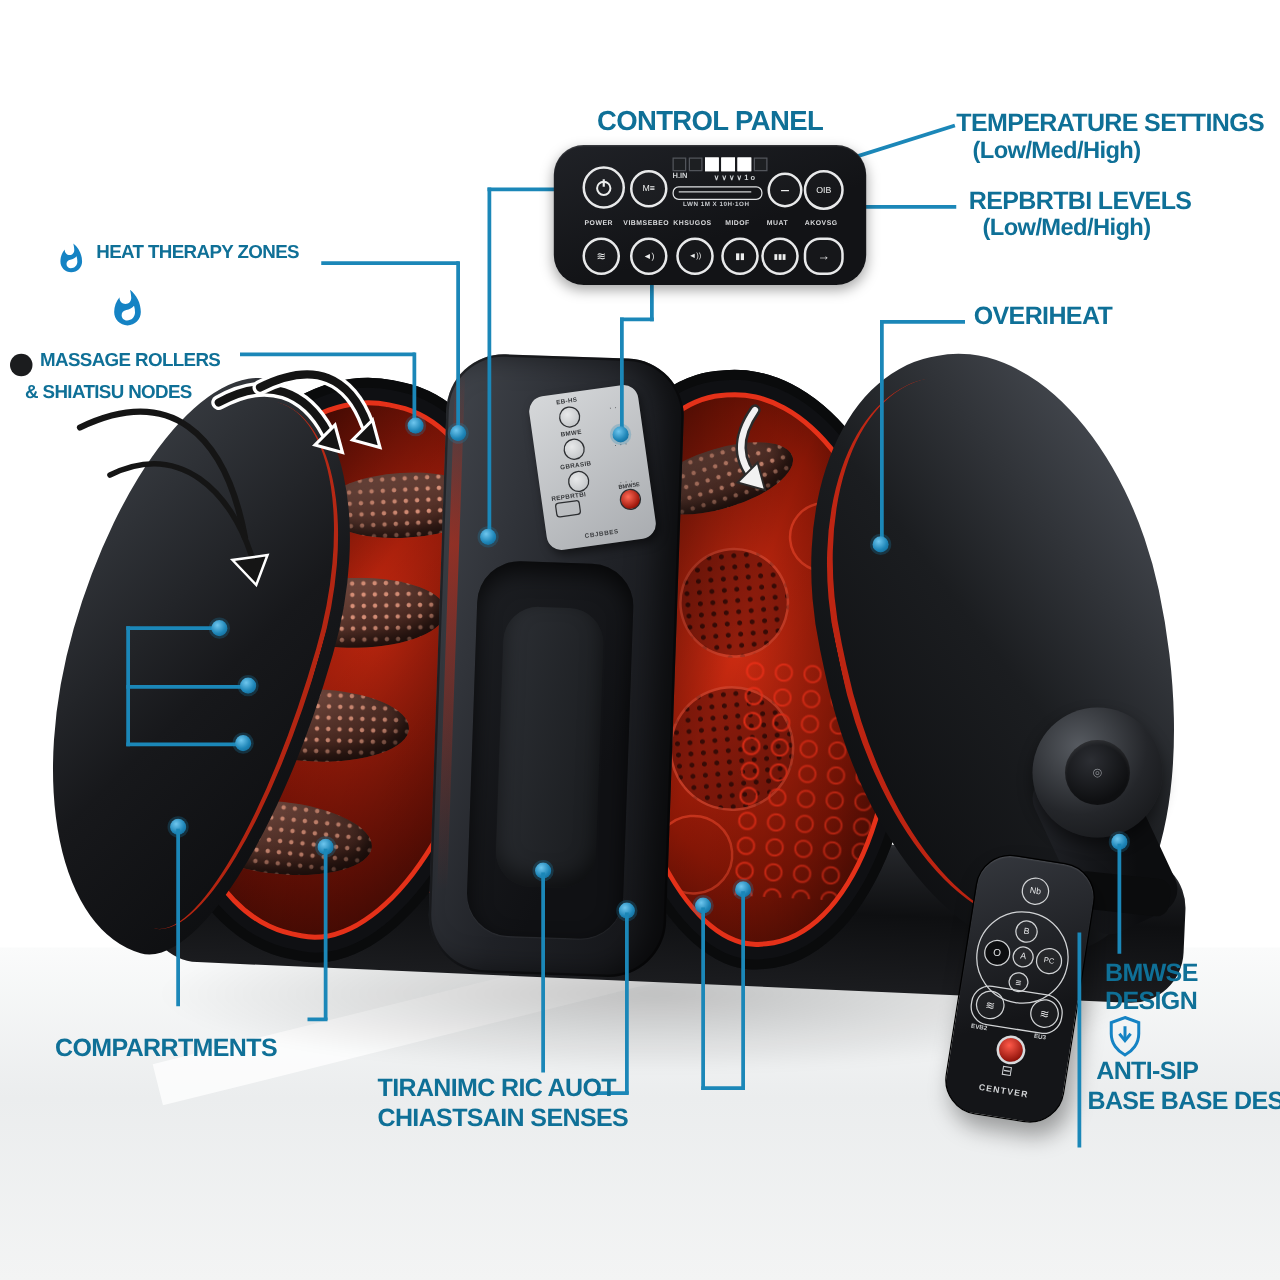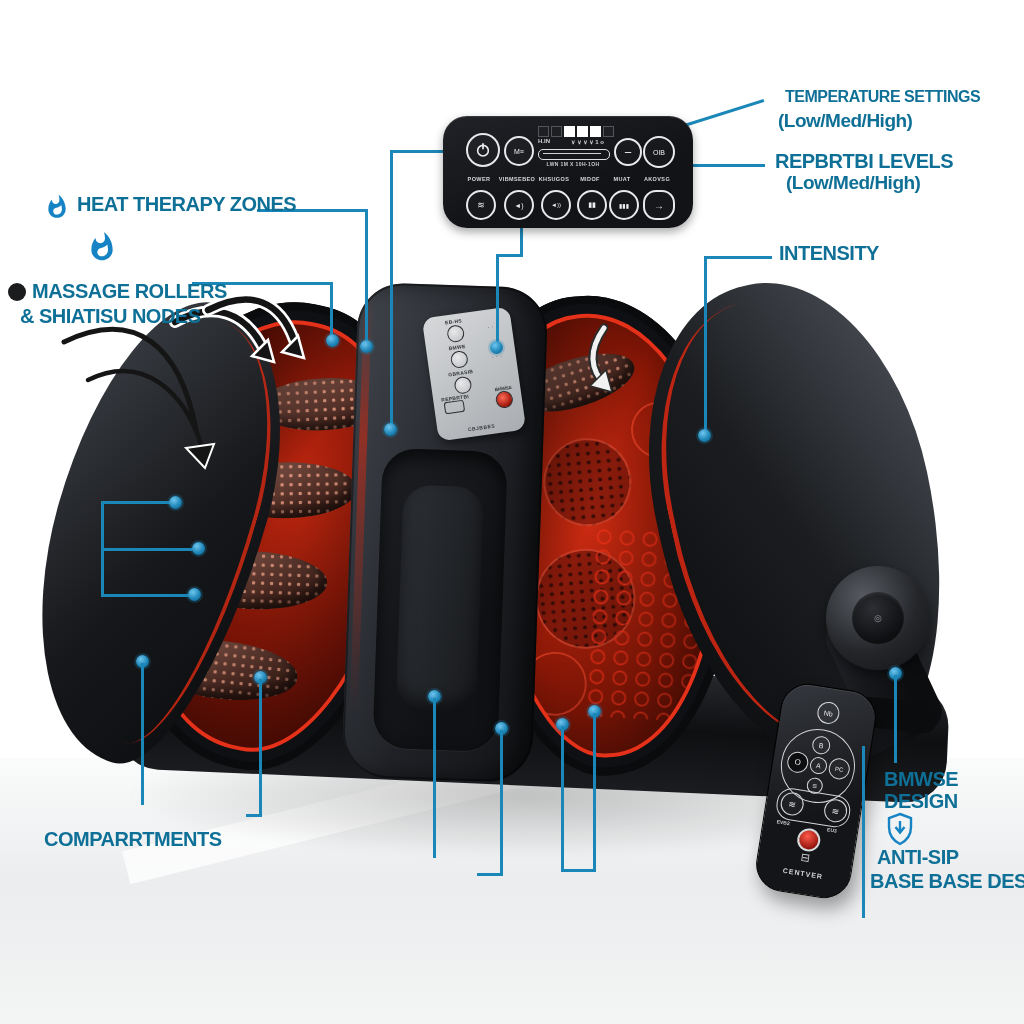--- a/index.html
+++ b/index.html
@@ -122,21 +122,21 @@
         display:flex;align-items:center;justify-content:center;background:rgba(255,255,255,.03);}
   .rfill{background:#0d0e10;}
   .rpill{position:absolute;left:10px;top:105px;width:72px;height:30px;border-radius:15px;border:1.5px solid #d2d4d6;}
   .rred{position:absolute;left:36px;top:142px;width:19px;height:19px;border-radius:50%;
         border:2px solid #d8dadc;background:radial-gradient(circle at 40% 32%,#ff5a4a,#8f120a 75%);}
   .rsmall{position:absolute;font-size:5px;color:#caccce;font-weight:bold;}
   .rfoot{position:absolute;left:0;top:184px;width:100%;text-align:center;font-size:7px;
         letter-spacing:1px;color:#d3d5d7;font-weight:bold;}
   .rgrid{position:absolute;left:0;top:166px;width:100%;text-align:center;font-size:11px;color:#cfd2d5;line-height:11px;}
   
-  .callout{position:absolute;z-index:15;color:#0f7097;font-weight:bold;font-size:20px;
+  .callout{position:absolute;z-index:15;color:#0f7097;font-weight:bold;font-size:15px;
         letter-spacing:-0.5px;white-space:nowrap;}
   .c2{font-size:19px;}
   
   .cline{position:absolute;background:#1b87b8;z-index:13;}
   .cdot{position:absolute;width:13px;height:13px;border-radius:50%;z-index:13;
         background:radial-gradient(circle at 38% 32%,#6ec6ee,#1f86b8 55%,#0b5c88);
         box-shadow:0 0 0 2px rgba(27,135,184,.25);}
   .bullet{position:absolute;left:8px;top:283px;width:18px;height:18px;border-radius:50%;background:#1b1c1e;z-index:15;}
   svg.icon{position:absolute;z-index:15;}
   #arrows{position:absolute;left:0;top:0;z-index:11;pointer-events:none;}
@@ -234,20 +234,21 @@
     <div class="rbtn" style="left:3px;top:3px;width:21px;height:21px;font-size:9px;">≋</div>
     <div class="rbtn" style="left:47px;top:3px;width:21px;height:21px;font-size:9px;">≋</div>
   </div>
   <span class="rsmall" style="left:13px;top:137px;">EVB2</span>
   <span class="rsmall" style="left:64px;top:137px;">EU3</span>
   <div class="rred"></div>
   <div class="rgrid">⊟</div>
   <div class="rfoot">CENTVER</div>
 </div>
 
+<div class="callout" style="left:443px;top:84px;width:250px;text-align:center;font-size:22px;">CONTROL PANEL</div>
 <div class="panel">
   <div class="pbtn" style="left:23px;top:17px;width:30px;height:30px;">
     <svg width="16" height="16" viewBox="0 0 24 24">
       <circle cx="12" cy="13" r="8" fill="none" stroke="#eceded" stroke-width="2.4"></circle>
       <line x1="12" y1="2" x2="12" y2="11" stroke="#eceded" stroke-width="2.6"></line>
     </svg>
   </div>
   <div class="pbtn" style="left:61px;top:20px;width:26px;height:26px;font-size:7px;">M≡</div>
   <div class="sqrow">
     <span class="sq"></span>
@@ -321,36 +322,38 @@
 <div class="cline" style="left:477px;top:873px;width:26px;height:3px;"></div>
 <div class="cdot" style="left:556px;top:718px;"></div>
 <div class="cline" style="left:561px;top:726px;width:3px;height:146px;"></div>
 <div class="cdot" style="left:588px;top:705px;"></div>
 <div class="cline" style="left:593px;top:713px;width:3px;height:159px;"></div>
 <div class="cline" style="left:561px;top:869px;width:35px;height:3px;"></div>
 <div class="cdot" style="left:889px;top:667px;"></div>
 <div class="cline" style="left:894px;top:675px;width:3px;height:88px;"></div>
 <div class="cline" style="left:862px;top:746px;width:3px;height:172px;"></div>
 
-<div class="callout" style="left:765px;top:88px;font-size:16px;margin-left:20px;">TEMPERATURE SETTINGS</div>
+<div class="callout" style="left:765px;top:88px;font-size:20px;">TEMPERATURE SETTINGS</div>
 <div class="callout c2" style="left:778px;top:110px;">(Low/Med/High)</div>
 <div class="callout" style="left:775px;top:150px;font-size:20px;">REPBRTBI LEVELS</div>
 <div class="callout c2" style="left:786px;top:172px;">(Low/Med/High)</div>
 <svg class="icon" style="left:44px;top:190px;" width="26" height="34" viewBox="0 0 24 24">
   <path fill="#1583c4" fill-rule="evenodd" d="M13.5.67s.74 2.65.74 4.8c0 2.06-1.35 3.73-3.41 3.73-2.07 0-3.63-1.67-3.63-3.73l.03-.36C5.21 7.51 4 10.62 4 14c0 4.42 3.58 8 8 8s8-3.58 8-8C20 8.61 17.41 3.8 13.5.67zM11.71 19c-1.78 0-3.22-1.4-3.22-3.14 0-1.62 1.05-2.76 2.81-3.12 1.77-.36 3.6-1.21 4.62-2.58.39 1.29.59 2.65.59 4.04 0 2.65-2.15 4.8-4.8 4.8z"></path>
 </svg>
 <div class="callout" style="left:77px;top:193px;">HEAT THERAPY ZONES</div>
 <svg class="icon" style="left:86px;top:226px;" width="32" height="42" viewBox="0 0 24 24">
   <path fill="#1583c4" fill-rule="evenodd" d="M13.5.67s.74 2.65.74 4.8c0 2.06-1.35 3.73-3.41 3.73-2.07 0-3.63-1.67-3.63-3.73l.03-.36C5.21 7.51 4 10.62 4 14c0 4.42 3.58 8 8 8s8-3.58 8-8C20 8.61 17.41 3.8 13.5.67zM11.71 19c-1.78 0-3.22-1.4-3.22-3.14 0-1.62 1.05-2.76 2.81-3.12 1.77-.36 3.6-1.21 4.62-2.58.39 1.29.59 2.65.59 4.04 0 2.65-2.15 4.8-4.8 4.8z"></path>
 </svg>
 <div class="bullet"></div>
 <div class="callout" style="left:20px;top:305px;">&amp; SHIATISU NODES</div>
 <div class="callout" style="left:32px;top:280px;">MASSAGE ROLLERS</div>
-<div class="callout" style="left:779px;top:242px;font-size:20px;">INTENSITY</div>
+<div class="callout" style="left:779px;top:242px;font-size:20px;">OVERIHEAT</div>
 <div class="callout" style="left:44px;top:828px;font-size:20px;">COMPARRTMENTS</div>
+<div class="callout" style="left:302px;top:860px;font-size:20px;">TIRANIMC RIC AUOT</div>
+<div class="callout" style="left:302px;top:884px;font-size:20px;">CHIASTSAIN SENSES</div>
 <div class="callout" style="left:884px;top:768px;font-size:20px;">BMWSE</div>
 <div class="callout" style="left:884px;top:790px;font-size:20px;">DESIGN</div>
 <svg class="icon" style="left:886px;top:812px;" width="28" height="34" viewBox="0 0 28 32">
   <path d="M14 1 L25 5 V14 C25 22 20 28 14 31 C8 28 3 22 3 14 V5 Z" fill="none" stroke="#1583c4" stroke-width="2.4"></path>
   <line x1="14" y1="8" x2="14" y2="19" stroke="#1583c4" stroke-width="2.4"></line>
   <path d="M9.5 14 L14 19.5 L18.5 14" fill="none" stroke="#1583c4" stroke-width="2.4"></path>
 </svg>
 <div class="callout" style="left:877px;top:846px;font-size:20px;">ANTI-SIP</div>
 <div class="callout" style="left:870px;top:870px;font-size:20px;">BASE BASE DESIGN</div>
 

